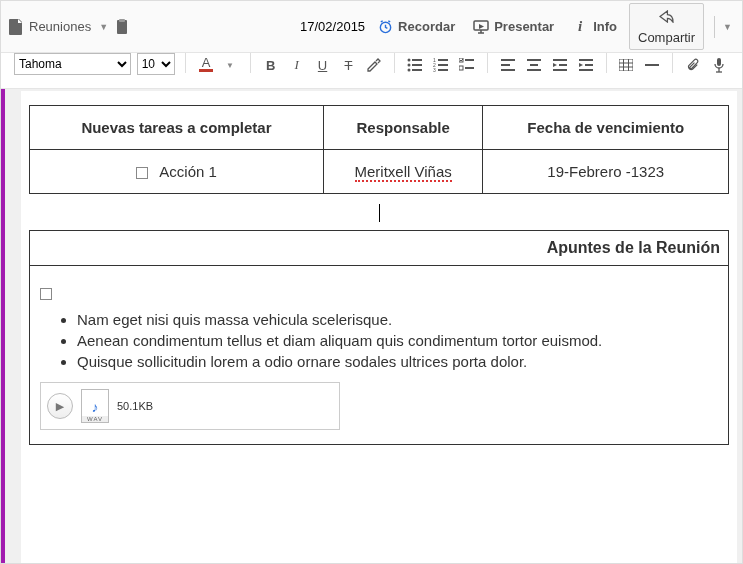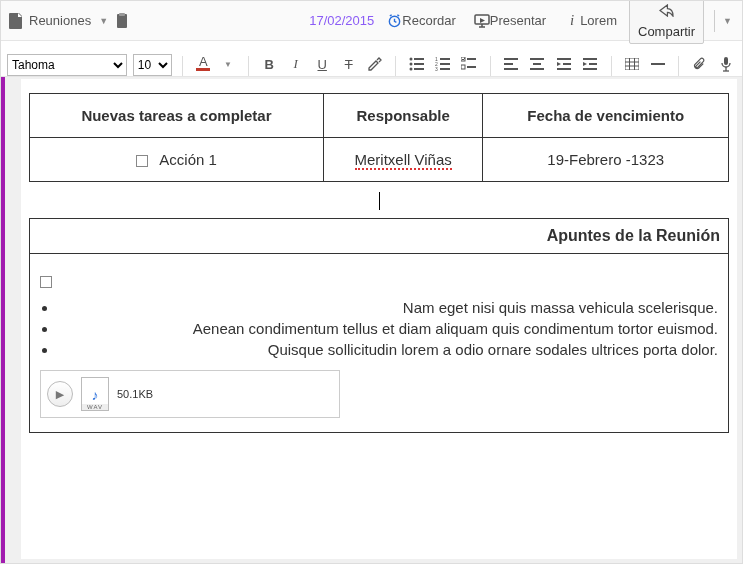--- a/index.html
+++ b/index.html
@@ -11,43 +11,43 @@
     background: #fff;
     width: 743px;
     height: 564px;
     overflow: hidden;
     border: 1px solid #ddd;
   }
   
   .topbar {
     display: flex;
     align-items: center;
-    height: 40px;
+    height: 52px;
     padding: 0 6px;
     border-bottom: 1px solid #e5e5e5;
     background: #fafafa;
     gap: 6px;
     white-space: nowrap;
   }
   .topbar .icon { width: 16px; height: 16px; display: inline-flex; align-items: center; justify-content: center; color: #555; }
   .nb-title { color: #555; font-size: 13px; }
   .caret-down { margin-left: 2px; font-size: 9px; color: #888; }
   .spacer { flex: 1; }
-  .date-link { color: #8b5cf6; font-size: 13px; }
-  .top-action { display: inline-flex; color: #555; font-size: 13px; padding: 0 6px; cursor: pointer; }
+  .date-link { color: #000000; font-size: 13px; }
+  .top-action { display: inline-flex; gap: 5px; color: #555; font-size: 13px; padding: 0 6px; cursor: pointer; font-weight: bold; }
   .top-action .icon { color: #555; }
   .share-box { border: 1px solid #ccc; padding: 4px 8px; border-radius: 2px; background: #f7f7f7; display: inline-flex; align-items: center; gap: 6px; flex-direction: column; }
   .share-caret { border-left: 1px solid #ccc; padding: 6px 4px 6px 8px; margin-left: 4px; font-size: 9px; color: #888; cursor: pointer; }
 
   
   .fmtbar {
     display: flex;
-    align-items: flex-end;
+    align-items: flex-start;
     height: 36px;
-    padding: 0 6px;
+    padding: 0 13px;
     border-bottom: 1px solid #e5e5e5;
     background: #fff;
     gap: 6px;
     white-space: nowrap;
   }
   .fmtbar select {
     height: 22px;
     font-family: Tahoma, Arial, sans-serif;
     font-size: 12px;
     border: 1px solid #bbb;
@@ -121,21 +121,21 @@
   }
   .notes-box {
     width: 700px;
     margin: 0 auto;
     border: 1.5px solid #333;
     border-top: none;
     padding: 14px 10px 14px 10px;
     font-size: 15px;
   }
   .notes-box .lead { margin: 4px 0 10px 0; }
-  .notes-box ul { margin: 4px 0 12px 18px; padding: 0; text-align: right; }
+  .notes-box ul { margin: 4px 0 12px 37px; padding: 0; }
   .notes-box ul li { margin: 4px 0; }
 
   .attach-row {
     width: 300px;
     border: 1px solid #ccc;
     display: flex;
     align-items: center;
     gap: 8px;
     padding: 6px;
     margin-top: 8px;
@@ -201,21 +201,21 @@
           <rect x="1" y="1" width="14" height="9" rx="1" fill="none" stroke="#555" stroke-width="1.5"></rect>
           <path d="M6 4l5 2.5L6 9z" fill="#555"></path>
           <path d="M8 10v3M5 13h6" stroke="#555" stroke-width="1.5"></path>
         </svg>
     </span>
     <span>Presentar</span>
   </span>
 
   <span class="top-action">
     <span class="icon" style="font-family:Georgia,serif;font-style:italic;font-size:15px;color:#555;">i</span>
-    <span>Lorem</span>
+    <span>Info</span>
   </span>
 
   <span class="share-box">
     <span class="icon">
       <svg width="15" height="13" viewBox="0 0 16 14">
           <path d="M1 7l8-6v4c5 0 6 4 6 8-2-3-4-4-6-4v4z" fill="none" stroke="#555" stroke-width="1.3"></path>
         </svg>
     </span>
     <span>Compartir</span>
   </span>

